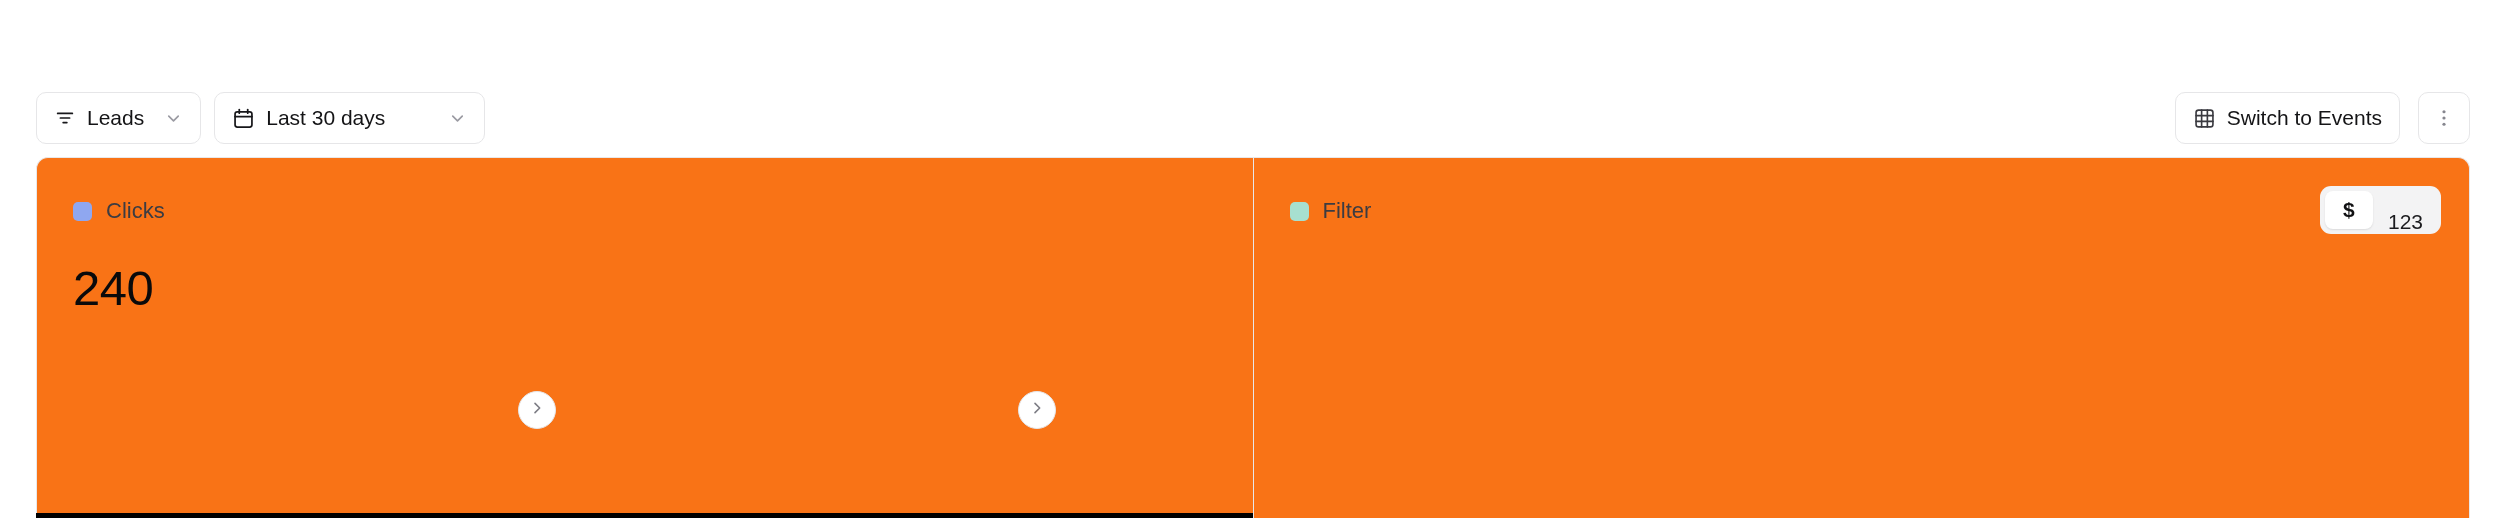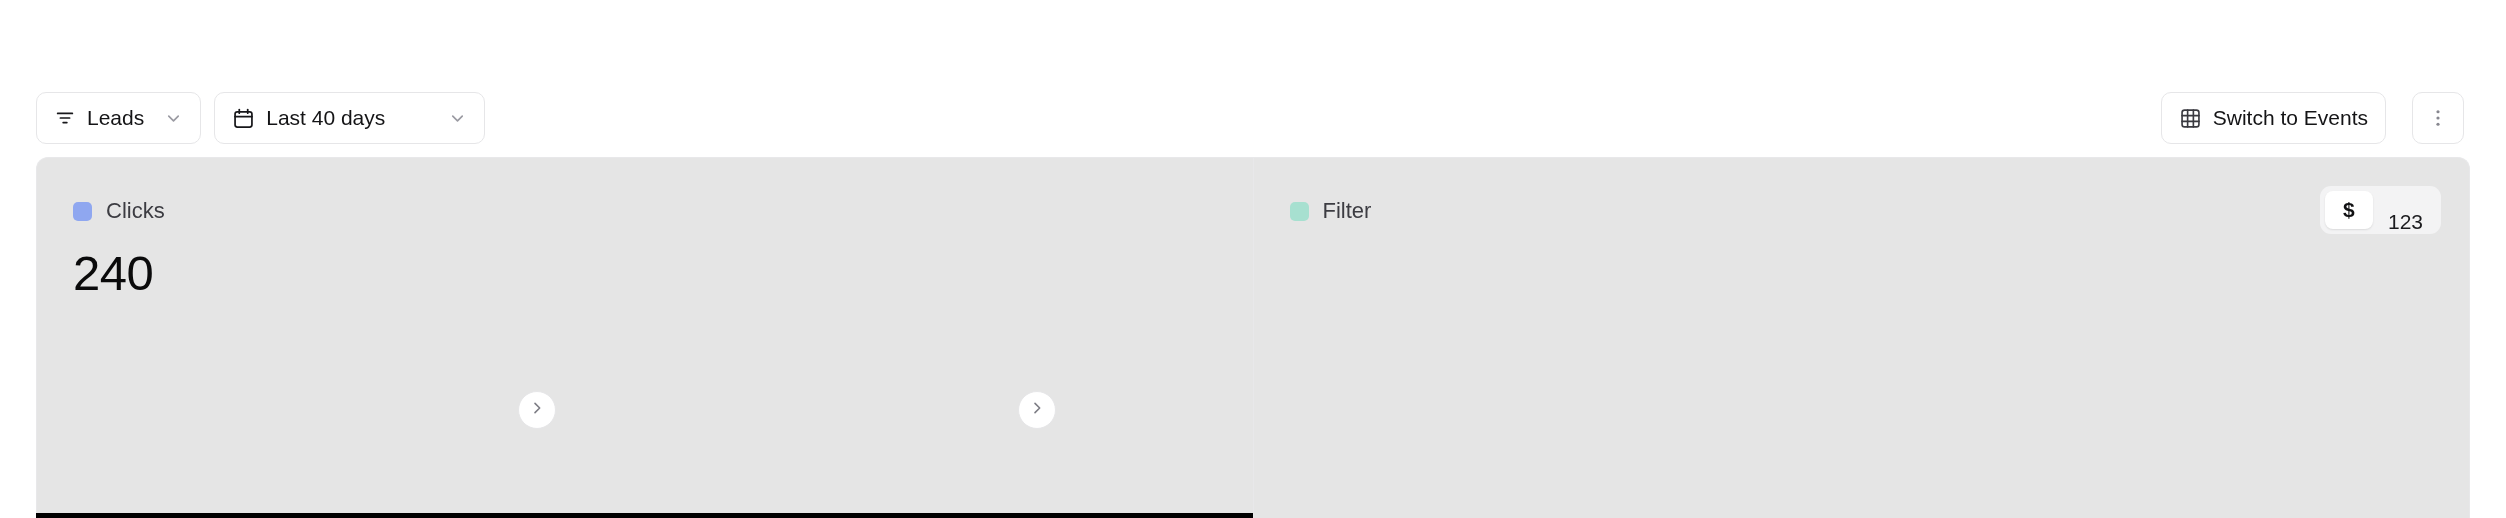--- a/index.html
+++ b/index.html
@@ -24,21 +24,21 @@
     line-height: 46px;
   }
 
   
   .toolbar {
     position: absolute;
     left: 36px; top: 92px;
     width: 2434px; height: 52px;
   }
   .tb-left { position:absolute; left:0; top:0; display:flex; gap:13px; }
-  .tb-right { position:absolute; right:6px; top:0; display:flex; gap:26px;padding-left:36px; }
+  .tb-right { position:absolute; right:0; top:0; display:flex; gap:18px;padding-left:36px; }
 
   .btn {
     height: 52px;
     border: 1px solid #e6e6e8;
     border-radius: 10px;
     background: #fff;
     display: flex;
     align-items: center;
     gap: 11px;
     padding: 0 17px;
@@ -52,21 +52,21 @@
   .btn-icon-only { width: 52px; padding: 0; justify-content: center; gap:0; }
 
   
   .cards {
     position: absolute;
     left: 36px; top: 157px;
     width: 2434px; height: 361px;
     border: 1px solid #e8e8ea;
     border-bottom: none;
     border-radius: 12px 12px 0 0;
-    background: #e5e5e5;
+    background: #f97316;
     display: flex;
     overflow: visible;
   }
   .card {
     position: relative;
     flex: 1 1 0;
     padding: 40px 36px 0 36px;
     min-width: 0;
   }
   .card + .card { border-left: 1px solid #e8e8ea; }
@@ -88,21 +88,21 @@
     width: 19px; height: 19px;
     border-radius: 5px;
     flex: none;
   }
   .card-label {
     font-size: 22px;
     color: #3c3c42;
     line-height: 26px;
   }
   .card-value {
-    margin-top: 19px;
+    margin-top: 34px;
     font-size: 49px;
     color: #0a0a0b;
     line-height: 60px;
     letter-spacing: -0.5px;
   }
 
   
   .divider-btn {
     position: absolute;
     top: 233px;
@@ -177,21 +177,21 @@
 
       <div class="btn">
         <span class="ico">
           <svg width="23" height="23" viewBox="0 0 24 24" fill="none" stroke="#17171a" stroke-width="1.8" stroke-linecap="round" stroke-linejoin="round">
             <rect x="3.2" y="5" width="17.6" height="16" rx="2.4"></rect>
             <line x1="7.6" y1="2.6" x2="7.6" y2="6.4"></line>
             <line x1="16.4" y1="2.6" x2="16.4" y2="6.4"></line>
             <line x1="3.2" y1="10" x2="20.8" y2="10"></line>
           </svg>
         </span>
-        <span>Last 40 days</span>
+        <span>Last 30 days</span>
         <span class="chev" style="margin-left:52px;">
           <svg width="19" height="19" viewBox="0 0 24 24" fill="none" stroke="#9a9aa2" stroke-width="2.1" stroke-linecap="round" stroke-linejoin="round">
             <polyline points="6 9 12 15 18 9"></polyline>
           </svg>
         </span>
       </div>
 
     </div>
 
     <div class="tb-right">

